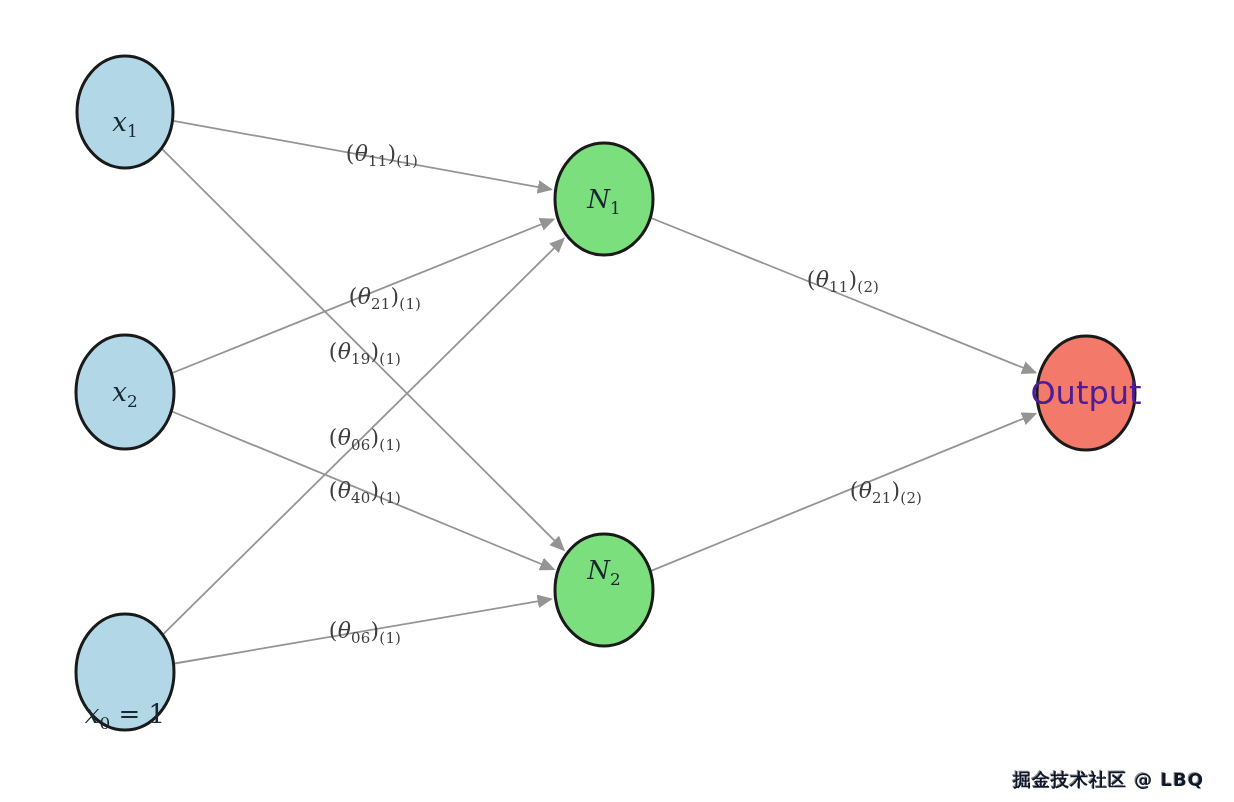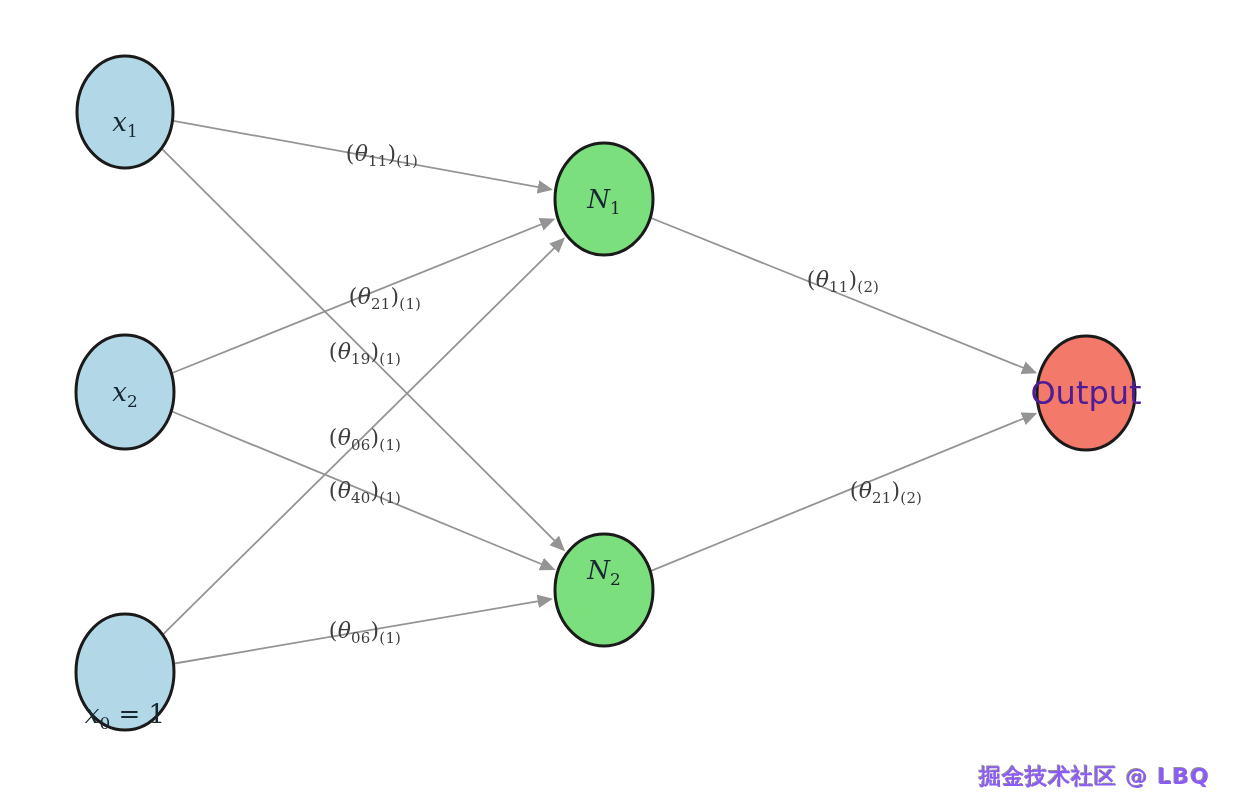--- a/index.html
+++ b/index.html
@@ -59,26 +59,26 @@
     font-size: 0.65em;
     line-height: 0;
   }
   .node-label.plain {
     font-family: "DejaVu Sans", sans-serif;
     font-size: 32px;
     color: #4c1d95;
   }
   .watermark {
     position: absolute;
-    right: 24px;
+    right: 30px;
     bottom: 10px;
     font-family: "DejaVu Sans", sans-serif;
-    font-size: 22px;
+    font-size: 18px;
     font-weight: bold;
-    color: #8b5cf6;
+    color: #0f172a;
     text-shadow: 1px 1px 0 #ffffff, -1px -1px 0 #8f8f8f;
     letter-spacing: 1px;
   }
 </style>
 </head>
 <body>
 
 <div class="stage">
   <svg width="1234" height="802" viewBox="0 0 1234 802" xmlns="http://www.w3.org/2000/svg">
     <defs>

